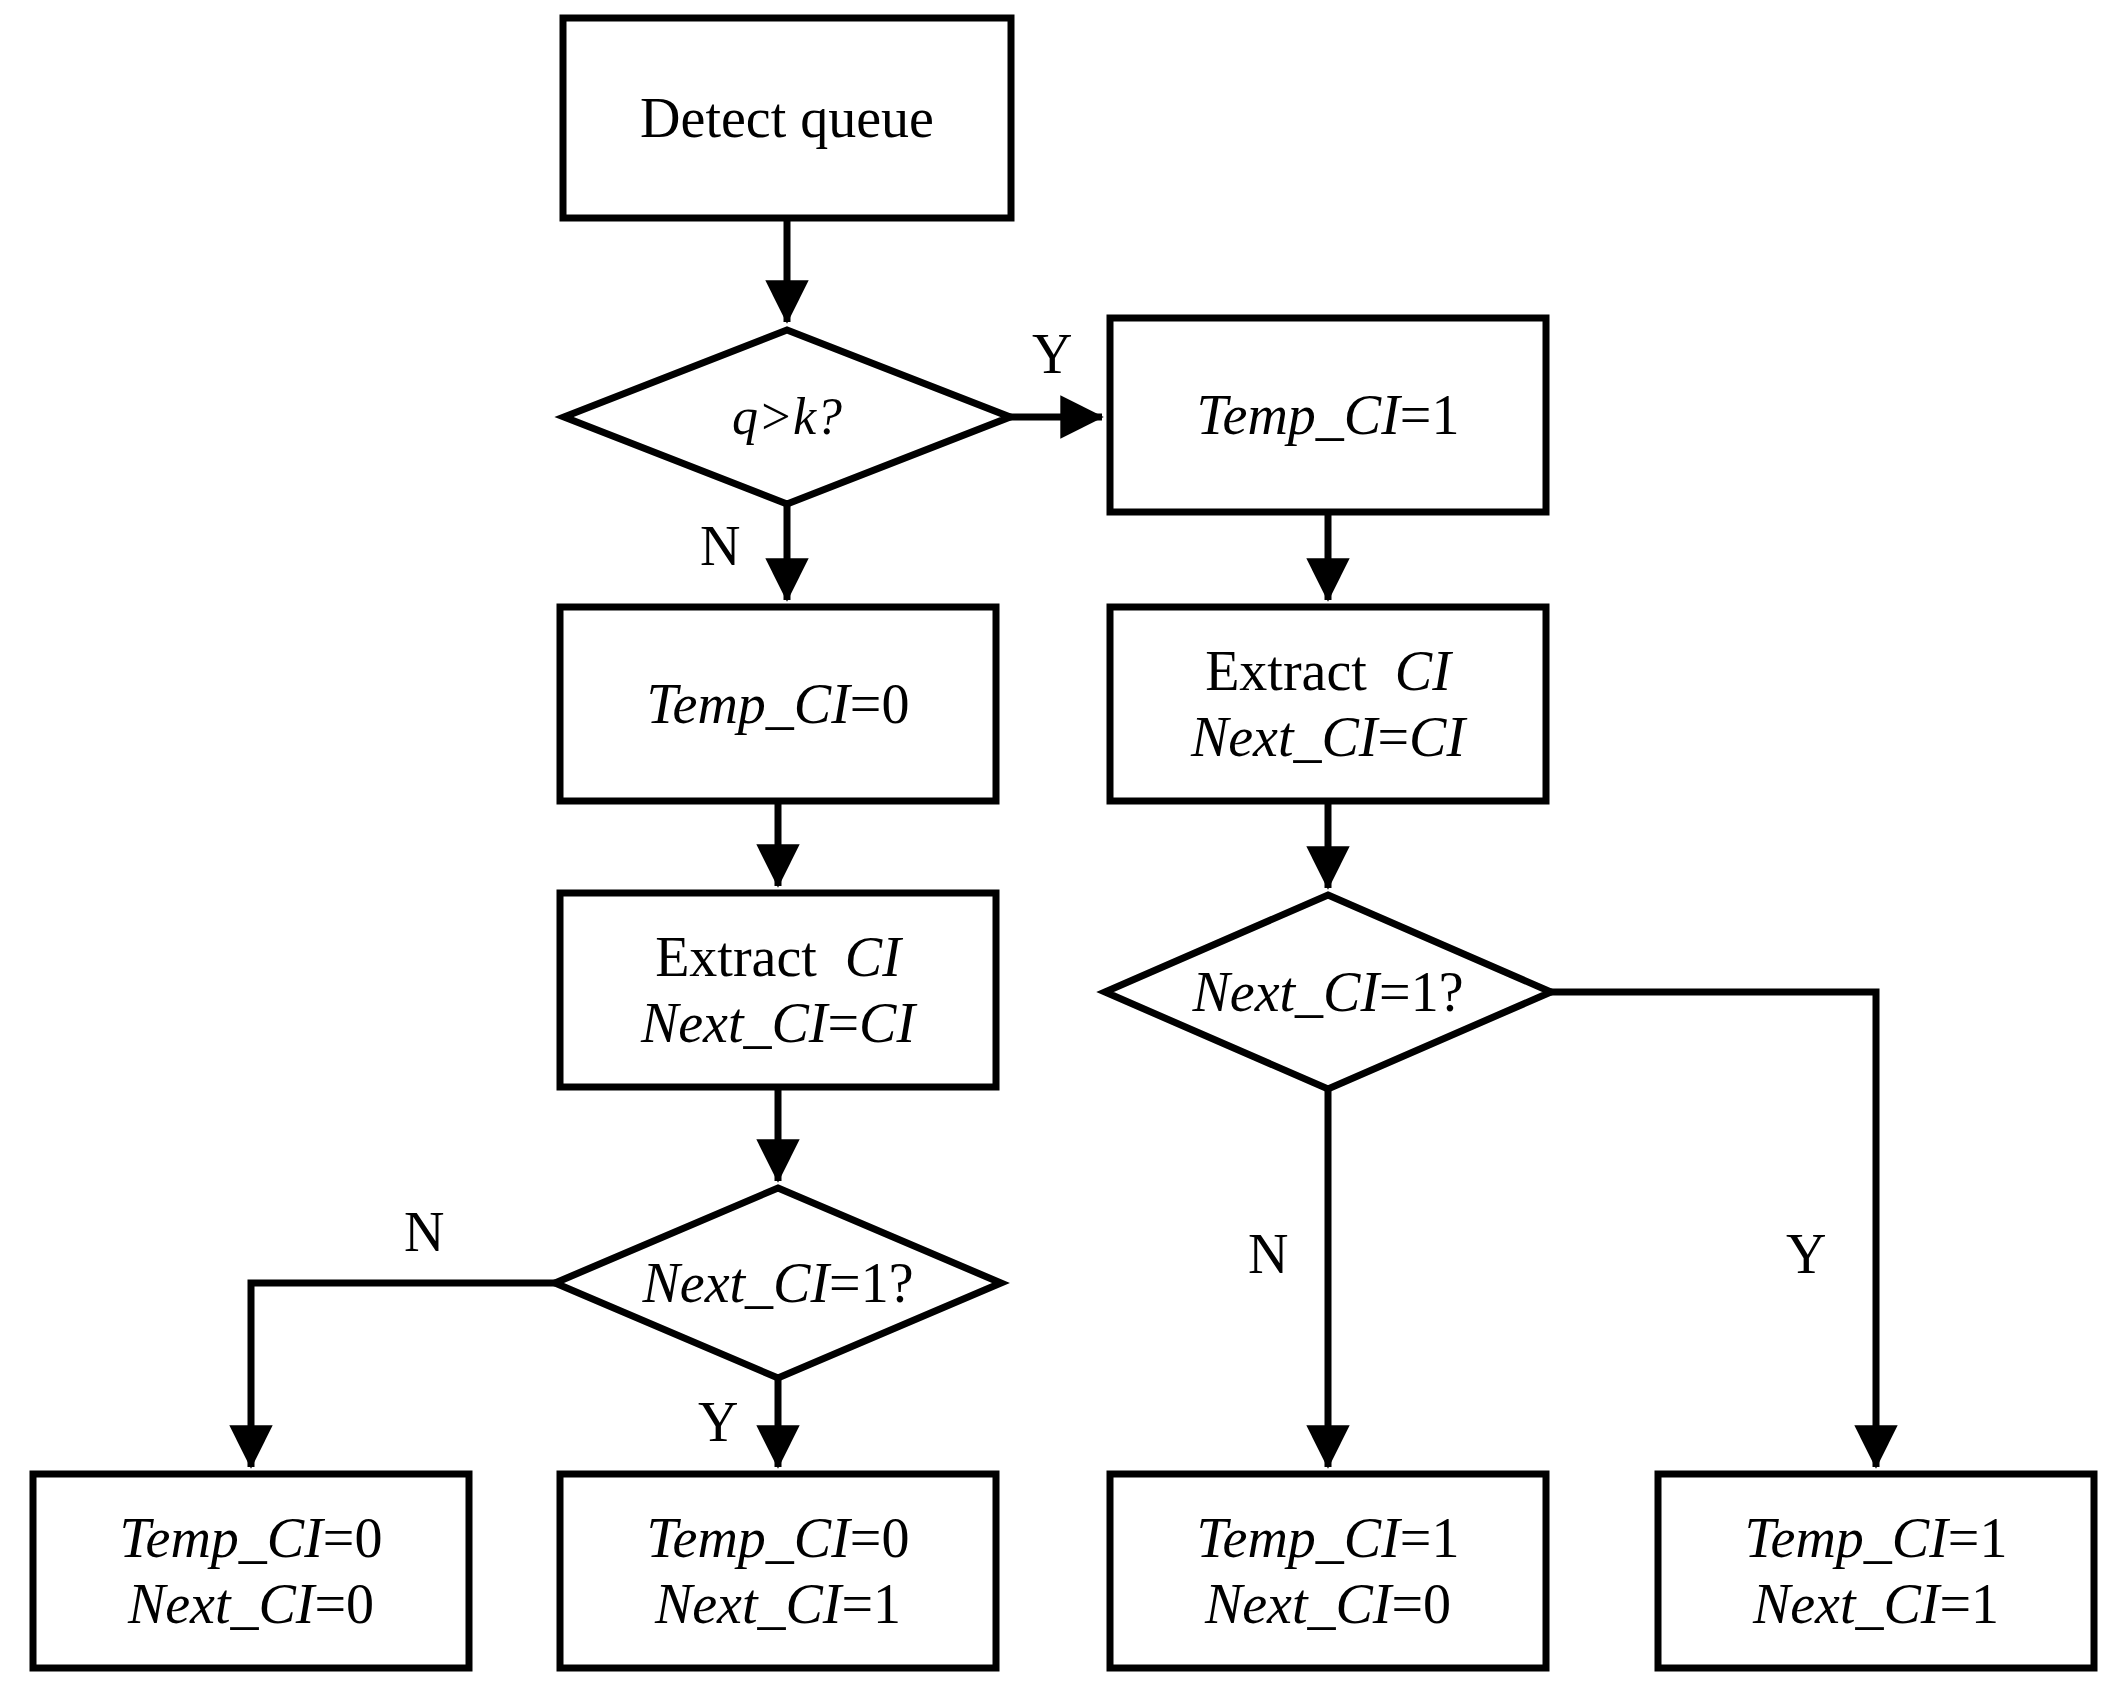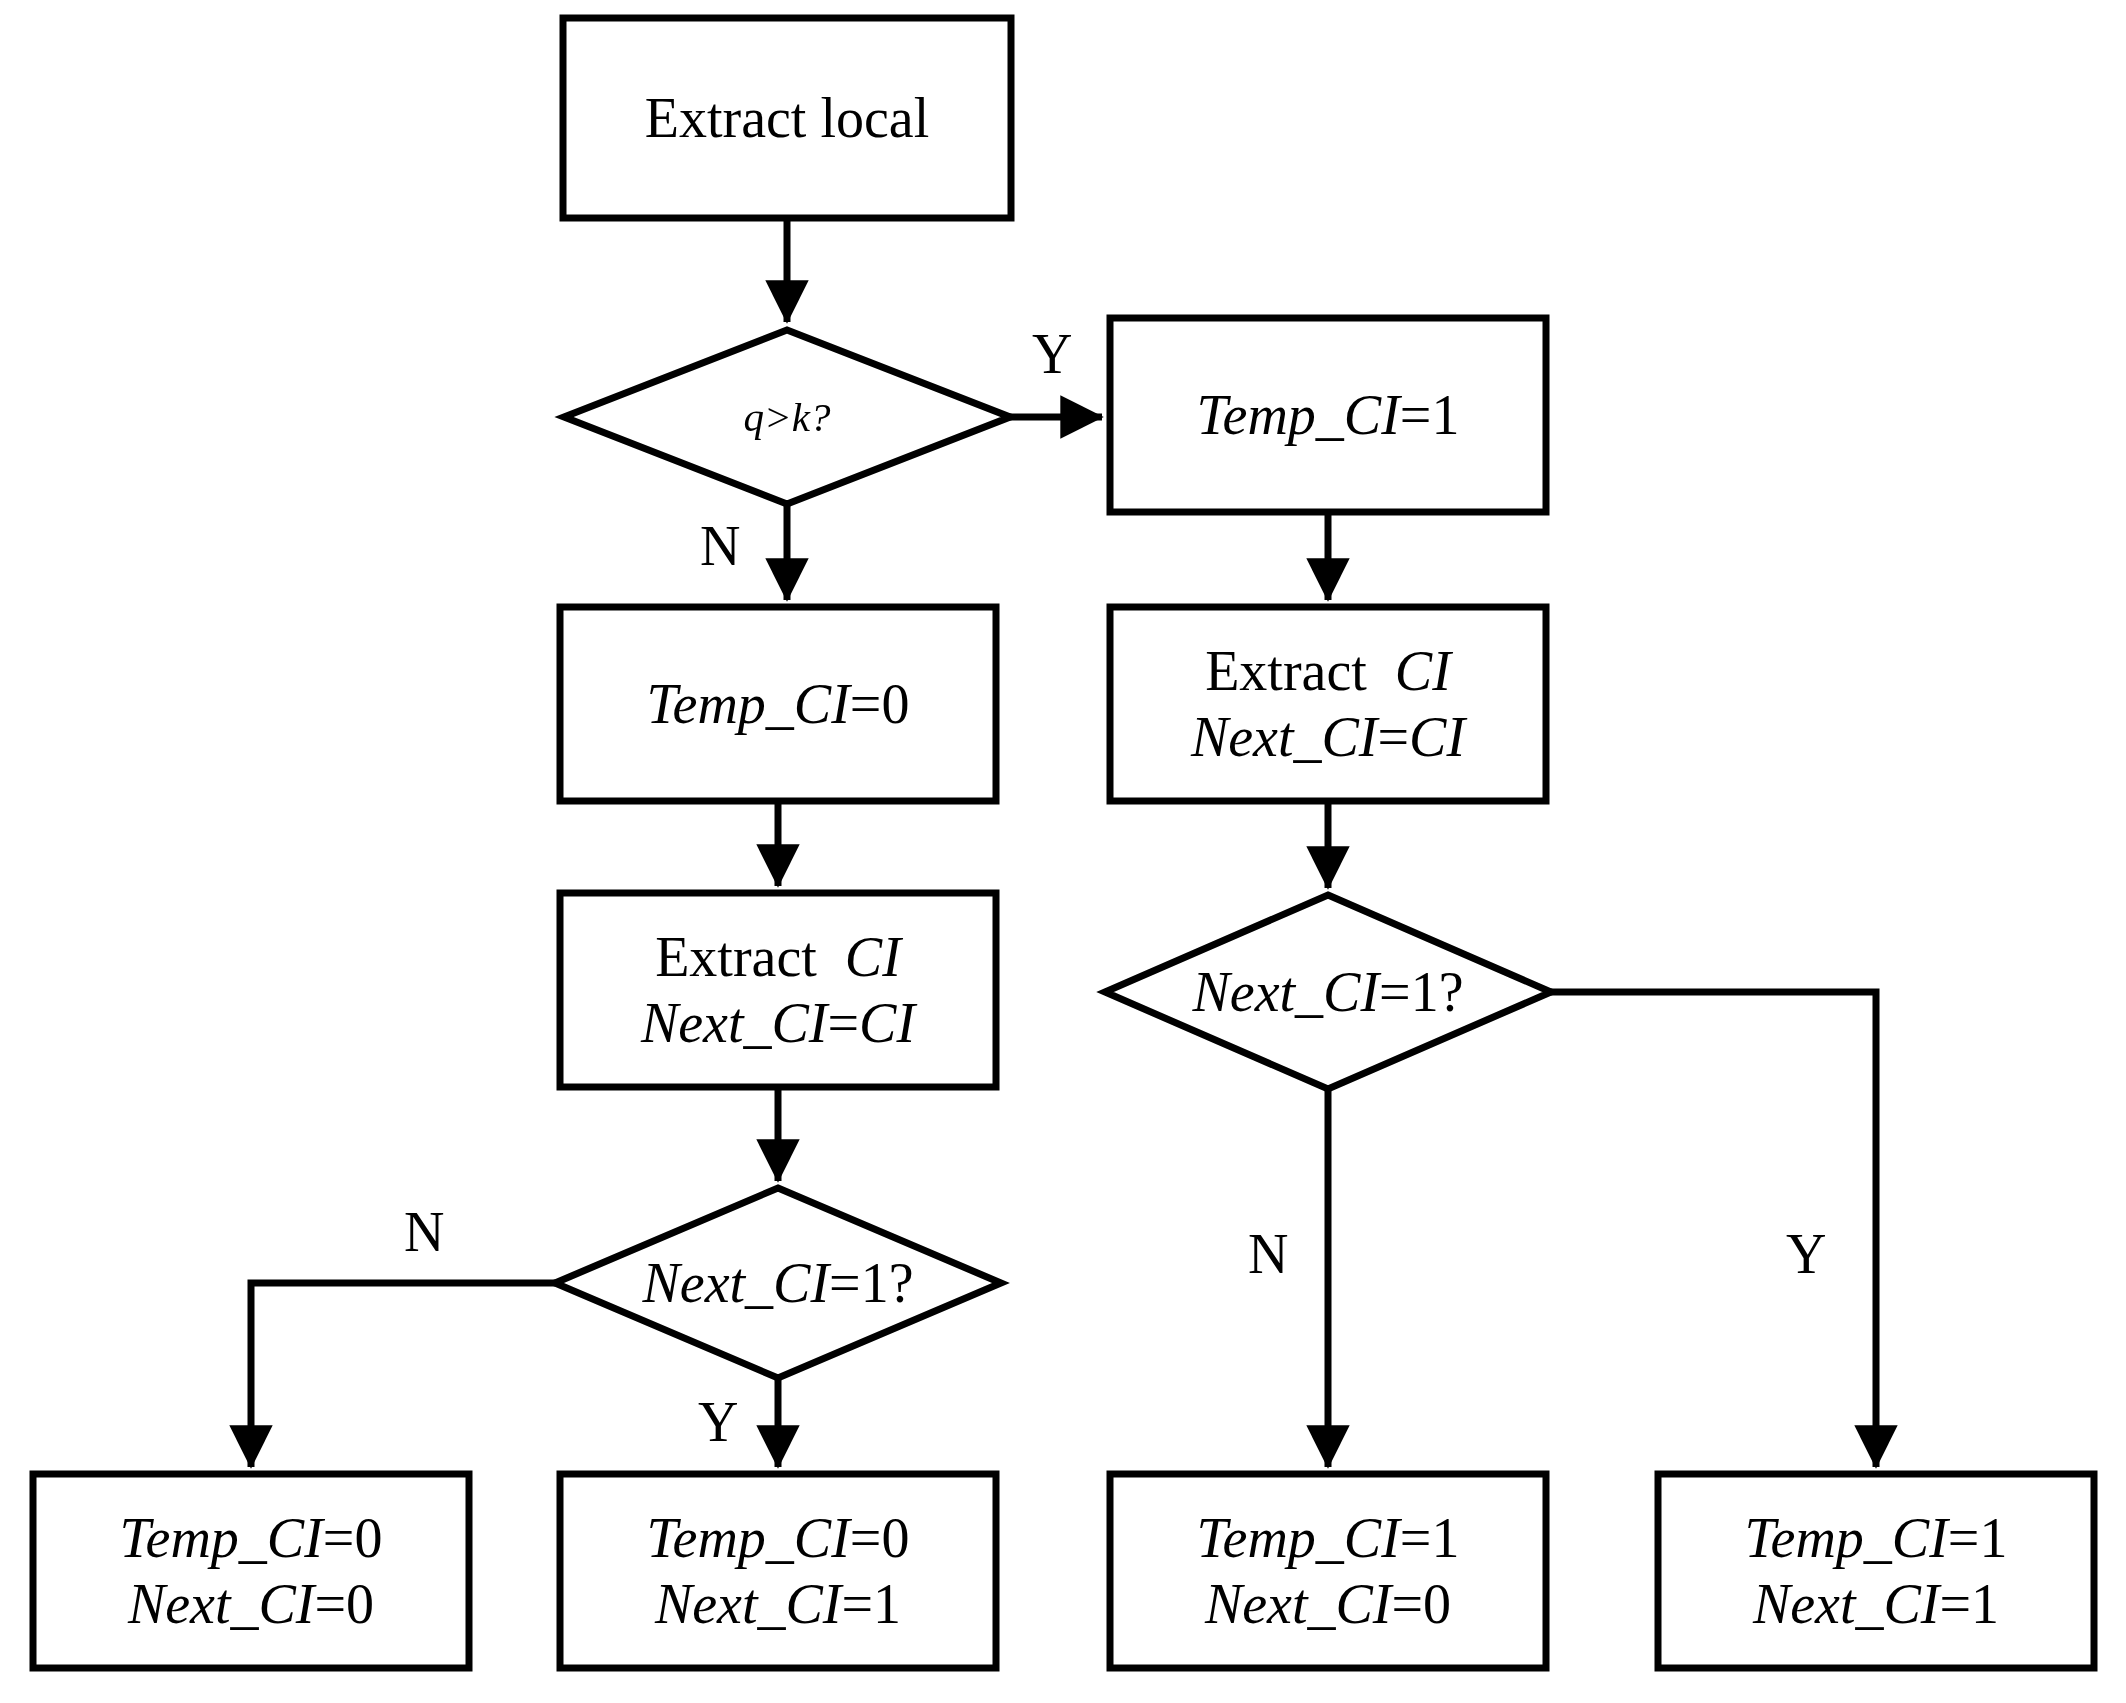--- a/index.html
+++ b/index.html
@@ -54,24 +54,24 @@
       <path d="M 1328 801 L 1328 888" marker-end="url(#arrow)"></path>
       <path d="M 778 1087 L 778 1181" marker-end="url(#arrow)"></path>
       <path d="M 555 1283 L 251 1283 L 251 1467" marker-end="url(#arrow)"></path>
       <path d="M 778 1378 L 778 1467" marker-end="url(#arrow)"></path>
       <path d="M 1328 1089 L 1328 1467" marker-end="url(#arrow)"></path>
       <path d="M 1551 992 L 1876 992 L 1876 1467" marker-end="url(#arrow)"></path>
     </g>
   </svg>
 
   <div class="node-text" style="left:563px;top:18px;width:448px;height:200px;font-size:56px;">
-    <span class="ln up">Extract local</span>
+    <span class="ln up">Detect queue</span>
   </div>
 
-  <div class="node-text" style="left:564px;top:355px;width:446px;height:124px;font-size:41px;">
+  <div class="node-text" style="left:564px;top:355px;width:446px;height:124px;font-size:52px;">
     <span class="ln it"><i>q</i>&gt;<i>k</i>?</span>
   </div>
 
   <div class="node-text" style="left:1110px;top:318px;width:436px;height:194px;font-size:56px;">
     <span class="ln"><i>Temp_CI</i>=1</span>
   </div>
 
   <div class="node-text" style="left:560px;top:607px;width:436px;height:194px;font-size:56px;">
     <span class="ln"><i>Temp_CI</i>=0</span>
   </div>

